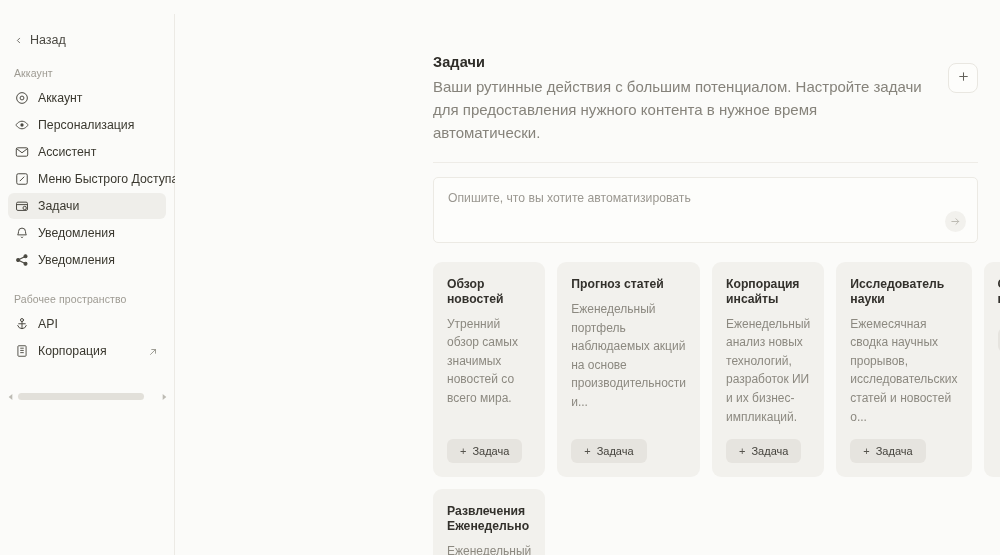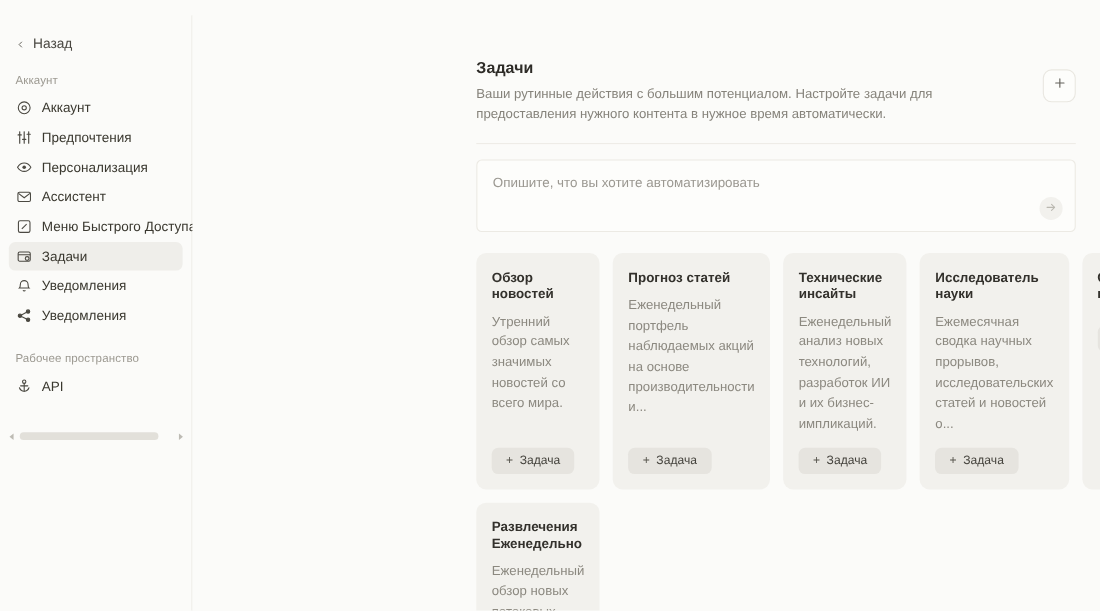--- a/index.html
+++ b/index.html
@@ -142,21 +142,21 @@
   }
   .page-head-text { max-width: 492px; }
   .page-title {
     font-size: 14.5px;
     font-weight: bold;
     color: #2e2c28;
     margin: 0 0 6px 0;
     letter-spacing: .1px;
   }
   .page-desc {
-    font-size: 12px;
+    font-size: 15px;
     line-height: 1.52;
     color: #86837b;
     margin: 0;
   }
   .add-btn {
     width: 30px; height: 30px;
     flex: 0 0 30px;
     border: 1px solid #e9e7e1;
     border-radius: 8px;
     background: #fdfdfb;
@@ -261,33 +261,20 @@
       <div class="nav-item">
         <span class="nav-ico">
           <svg width="14" height="14" viewBox="0 0 24 24" fill="none" stroke="currentColor" stroke-width="1.7">
             <circle cx="12" cy="12" r="9.2"></circle>
               <circle cx="12" cy="12" r="3.3"></circle>
           </svg>
         </span>
         <span>Аккаунт</span>
       </div>
 
-      <div class="nav-item">
-        <span class="nav-ico">
-          <svg width="14" height="14" viewBox="0 0 24 24" fill="none" stroke="currentColor" stroke-width="1.8" stroke-linecap="round">
-            <line x1="5" y1="3" x2="5" y2="21"></line>
-              <line x1="12" y1="3" x2="12" y2="21"></line>
-              <line x1="19" y1="3" x2="19" y2="21"></line>
-            <line x1="2.5" y1="8" x2="7.5" y2="8"></line>
-              <line x1="9.5" y1="15" x2="14.5" y2="15"></line>
-              <line x1="16.5" y1="7" x2="21.5" y2="7"></line>
-          </svg>
-        </span>
-        <span>Предпочтения</span>
-      </div>
 
       <div class="nav-item">
         <span class="nav-ico">
           <svg width="14" height="14" viewBox="0 0 24 24" fill="none" stroke="currentColor" stroke-width="1.7">
             <path d="M1.6 12S5.6 5.5 12 5.5 22.4 12 22.4 12 18.4 18.5 12 18.5 1.6 12 1.6 12z"></path>
             <circle cx="12" cy="12" r="2.8" fill="currentColor" stroke="none"></circle>
           </svg>
         </span>
         <span>Персонализация</span>
       </div>
@@ -355,20 +342,37 @@
           <svg width="14" height="14" viewBox="0 0 24 24" fill="none" stroke="currentColor" stroke-width="1.7" stroke-linecap="round">
             <circle cx="12" cy="5.2" r="2.6"></circle>
               <line x1="12" y1="7.8" x2="12" y2="20"></line>
             <line x1="6.4" y1="11.6" x2="17.6" y2="11.6"></line>
             <path d="M4.6 14.6A8 8 0 0 0 12 20a8 8 0 0 0 7.4-5.4"></path>
           </svg>
         </span>
         <span>API</span>
       </div>
 
+      <div class="nav-item">
+        <span class="nav-ico">
+          <svg width="14" height="14" viewBox="0 0 24 24" fill="none" stroke="currentColor" stroke-width="1.6">
+            <rect x="5" y="3" width="14" height="18" rx="1.4"></rect>
+            <line x1="9" y1="7.2" x2="15" y2="7.2"></line>
+              <line x1="9" y1="11" x2="15" y2="11"></line>
+              <line x1="9" y1="14.8" x2="15" y2="14.8"></line>
+          </svg>
+        </span>
+        <span>Корпорация</span>
+        <span class="ext-ico">
+          <svg width="10" height="10" viewBox="0 0 24 24" fill="none" stroke="currentColor" stroke-width="2" stroke-linecap="round" stroke-linejoin="round">
+              <line x1="6" y1="18" x2="18" y2="6"></line>
+              <polyline points="9 6 18 6 18 15"></polyline>
+            </svg>
+        </span>
+      </div>
     </nav>
 
     <div class="sb-scroll">
       <span class="sb-arrow">
         <svg width="8" height="8" viewBox="0 0 24 24" fill="currentColor">
             <polygon points="16,3 16,21 5,12"></polygon>
           </svg>
       </span>
       <span class="sb-track">
         <span class="sb-thumb"></span>
@@ -427,21 +431,21 @@
         <div class="card">
           <h2 class="card-title">Прогноз статей</h2>
           <p class="card-desc">Еженедельный портфель наблюдаемых акций на основе производительности и...</p>
           <button class="card-btn">
             <span class="plus-sm">+</span>
             <span>Задача</span>
           </button>
         </div>
 
         <div class="card">
-          <h2 class="card-title">Технические инсайты</h2>
+          <h2 class="card-title">Корпорация инсайты</h2>
           <p class="card-desc">Еженедельный анализ новых технологий, разработок ИИ и их бизнес-импликаций.</p>
           <button class="card-btn">
             <span class="plus-sm">+</span>
             <span>Задача</span>
           </button>
         </div>
 
         <div class="card">
           <h2 class="card-title">Исследователь науки</h2>
           <p class="card-desc">Ежемесячная сводка научных прорывов, исследовательских статей и новостей о...</p>

